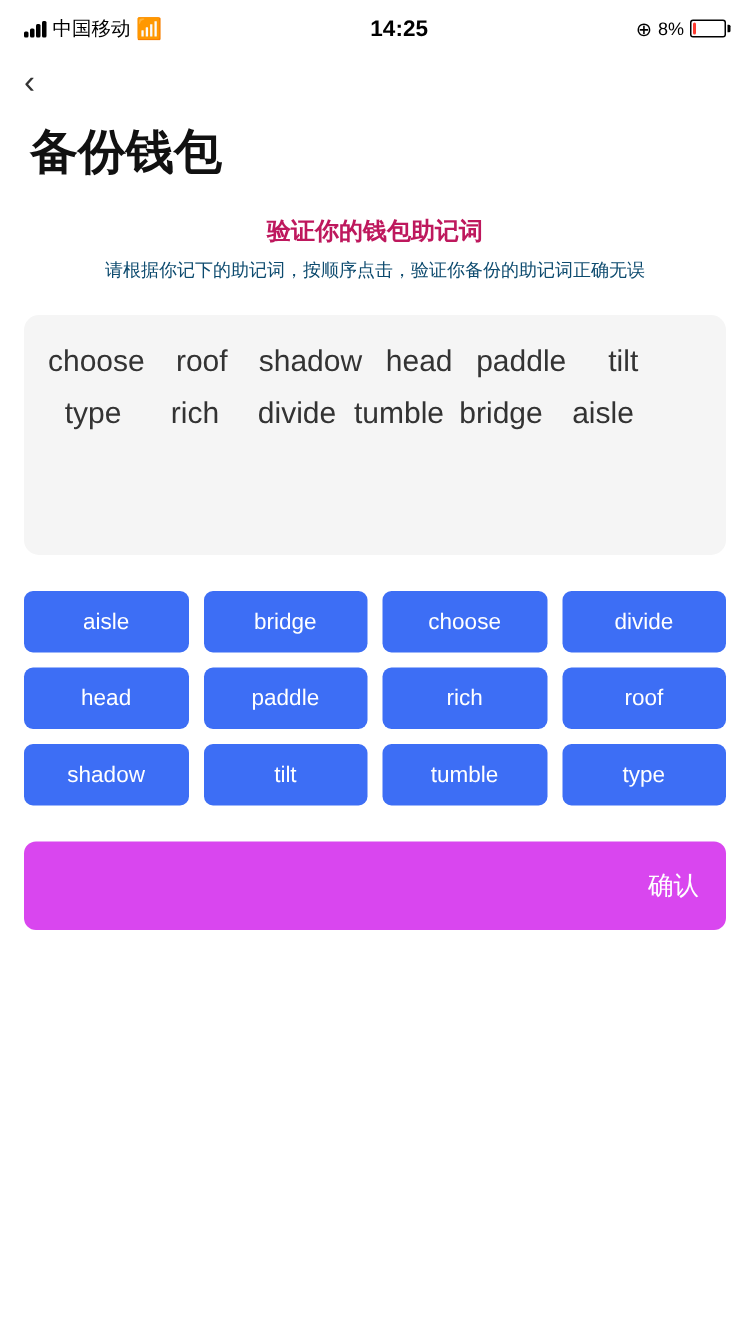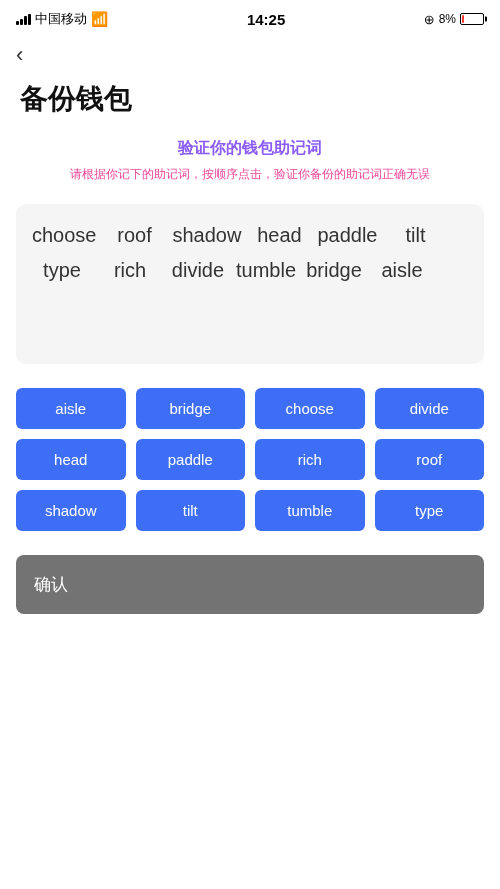--- a/index.html
+++ b/index.html
@@ -56,39 +56,39 @@
     .back-btn {
       padding: 8px 16px 4px 16px;
       font-size: 22px;
       color: #333;
       cursor: pointer;
     }
 
     
     .page-title {
       padding: 8px 20px 20px 20px;
-      font-size: 28px;
+      font-size: 32px;
       font-weight: 700;
       color: #111;
     }
 
     
     .section-header {
       text-align: center;
       padding: 0 20px 8px 20px;
     }
     .section-title {
       font-size: 16px;
       font-weight: 600;
-      color: #8b5cf6;
+      color: #be185d;
       margin-bottom: 6px;
     }
     .section-desc {
       font-size: 12px;
-      color: #ec4899;
+      color: #0c4a6e;
       line-height: 1.6;
     }
 
     
     .word-display-box {
       margin: 12px 16px 20px 16px;
       background: #f5f5f5;
       border-radius: 10px;
       padding: 20px 16px;
       min-height: 160px;
@@ -128,29 +128,29 @@
       text-align: center;
       white-space: nowrap;
     }
 
     
     .confirm-section {
       padding: 8px 16px 30px 16px;
     }
     .confirm-btn {
       width: 100%;
-      background: #737373;
+      background: #d946ef;
       color: #fff;
       border: none;
       border-radius: 8px;
       padding: 18px;
       font-size: 17px;
       font-weight: 500;
       cursor: pointer;
-      text-align: left;
+      text-align: right;
     }
 
     
     .signal-bars {
       display: flex; align-items: flex-end; gap: 1px;
     }
     .signal-bars span {
       background: #000;
       width: 3px;
       border-radius: 1px;

